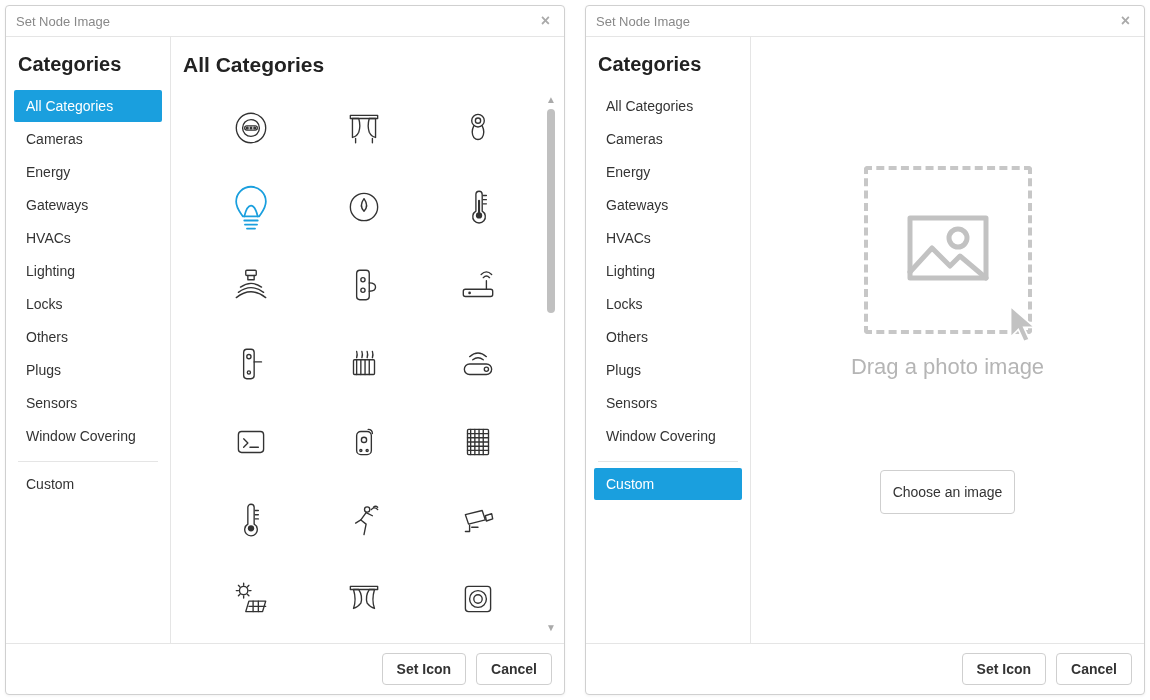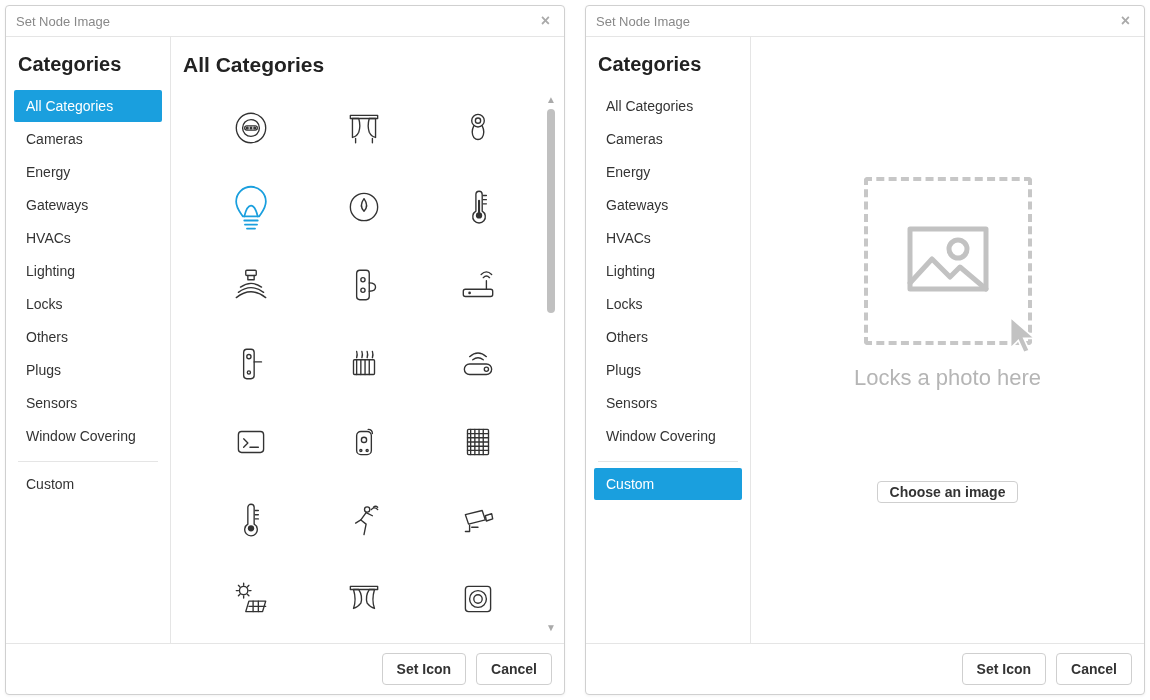--- a/index.html
+++ b/index.html
@@ -223,26 +223,25 @@
     height: 44px;
   }
   .drop-text {
     font-size: 22px;
     color: #b5b5b5;
     margin-bottom: 90px;
   }
   .choose-btn {
     border: 1px solid #cfcfcf;
     border-radius: 4px;
-    padding: 2px 12px;
+    padding: 13px 12px;
     color: #333;
     background: #fff;
     font-size: 14px;
     cursor: pointer;
-    font-weight: bold;
   }
 </style>
 </head>
 <body>
 
 <div class="container">
 
   <div class="dialog">
     <div class="dialog-header">
       <span>Set Node Image</span>
@@ -533,21 +532,21 @@
               </g>
             </svg>
             <div class="drop-arrow">
               <svg viewBox="0 0 40 40">
                 <g fill="#c2c2c2" stroke="#fff" stroke-width="1.5">
                   <path d="M6 4 l0 28 l7 -7 l5 11 l5 -2 l-5 -11 l10 0 Z"></path>
                 </g>
               </svg>
             </div>
           </div>
-          <div class="drop-text">Locks a photo here</div>
+          <div class="drop-text">Drag a photo image</div>
           <button class="choose-btn">Choose an image</button>
         </div>
       </div>
     </div>
     <div class="dialog-footer">
       <button class="btn">Set Icon</button>
       <button class="btn">Cancel</button>
     </div>
   </div>
 

